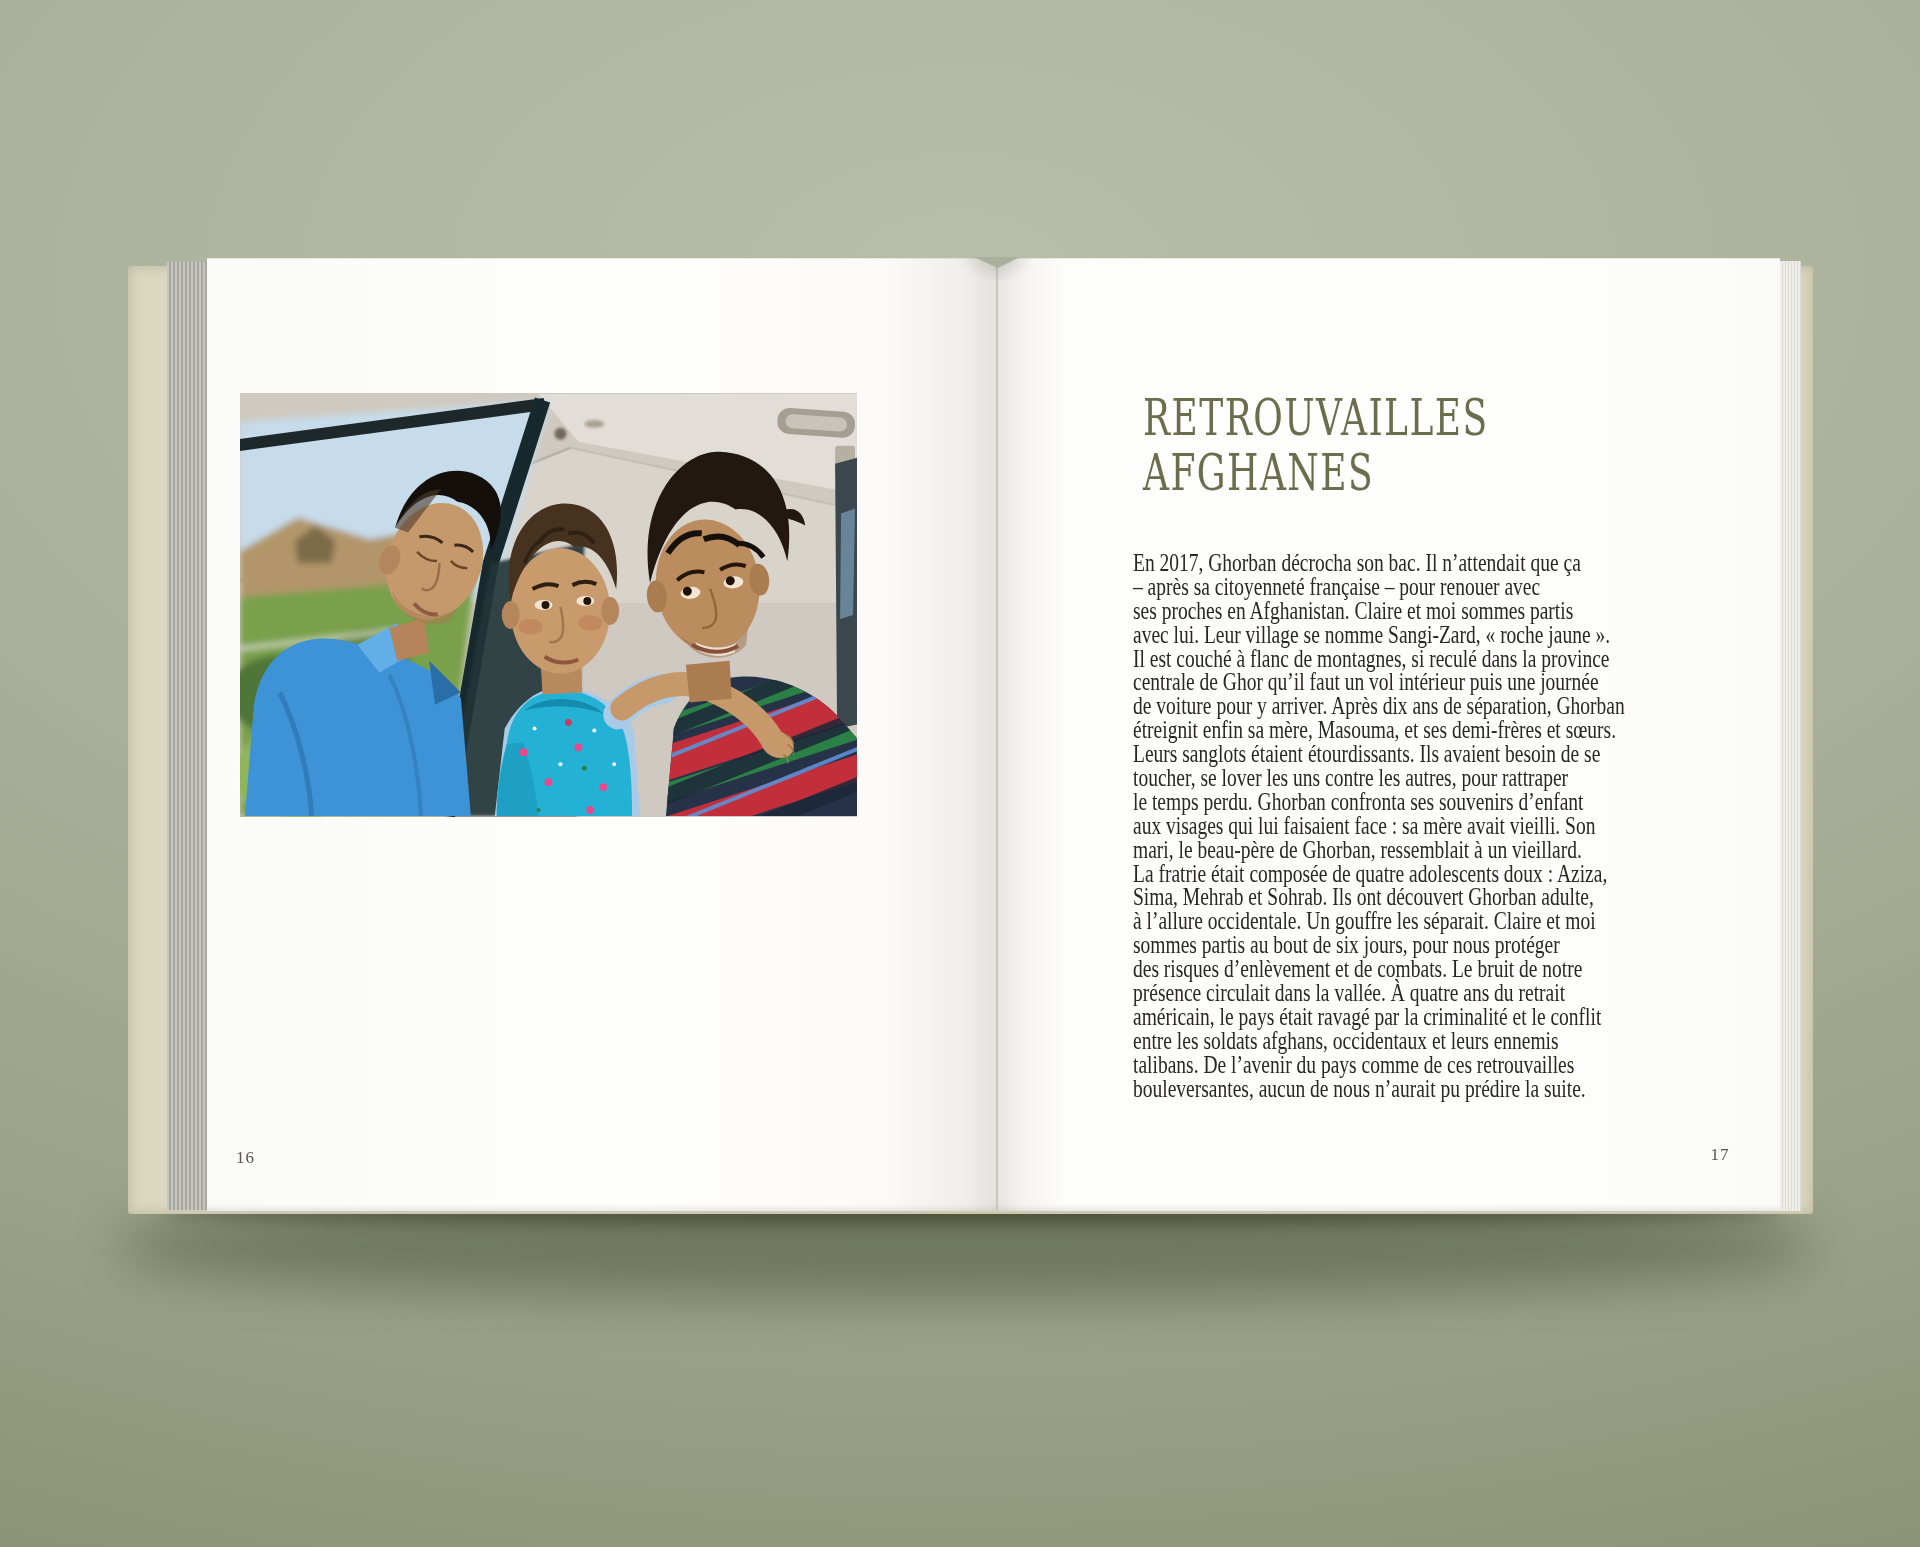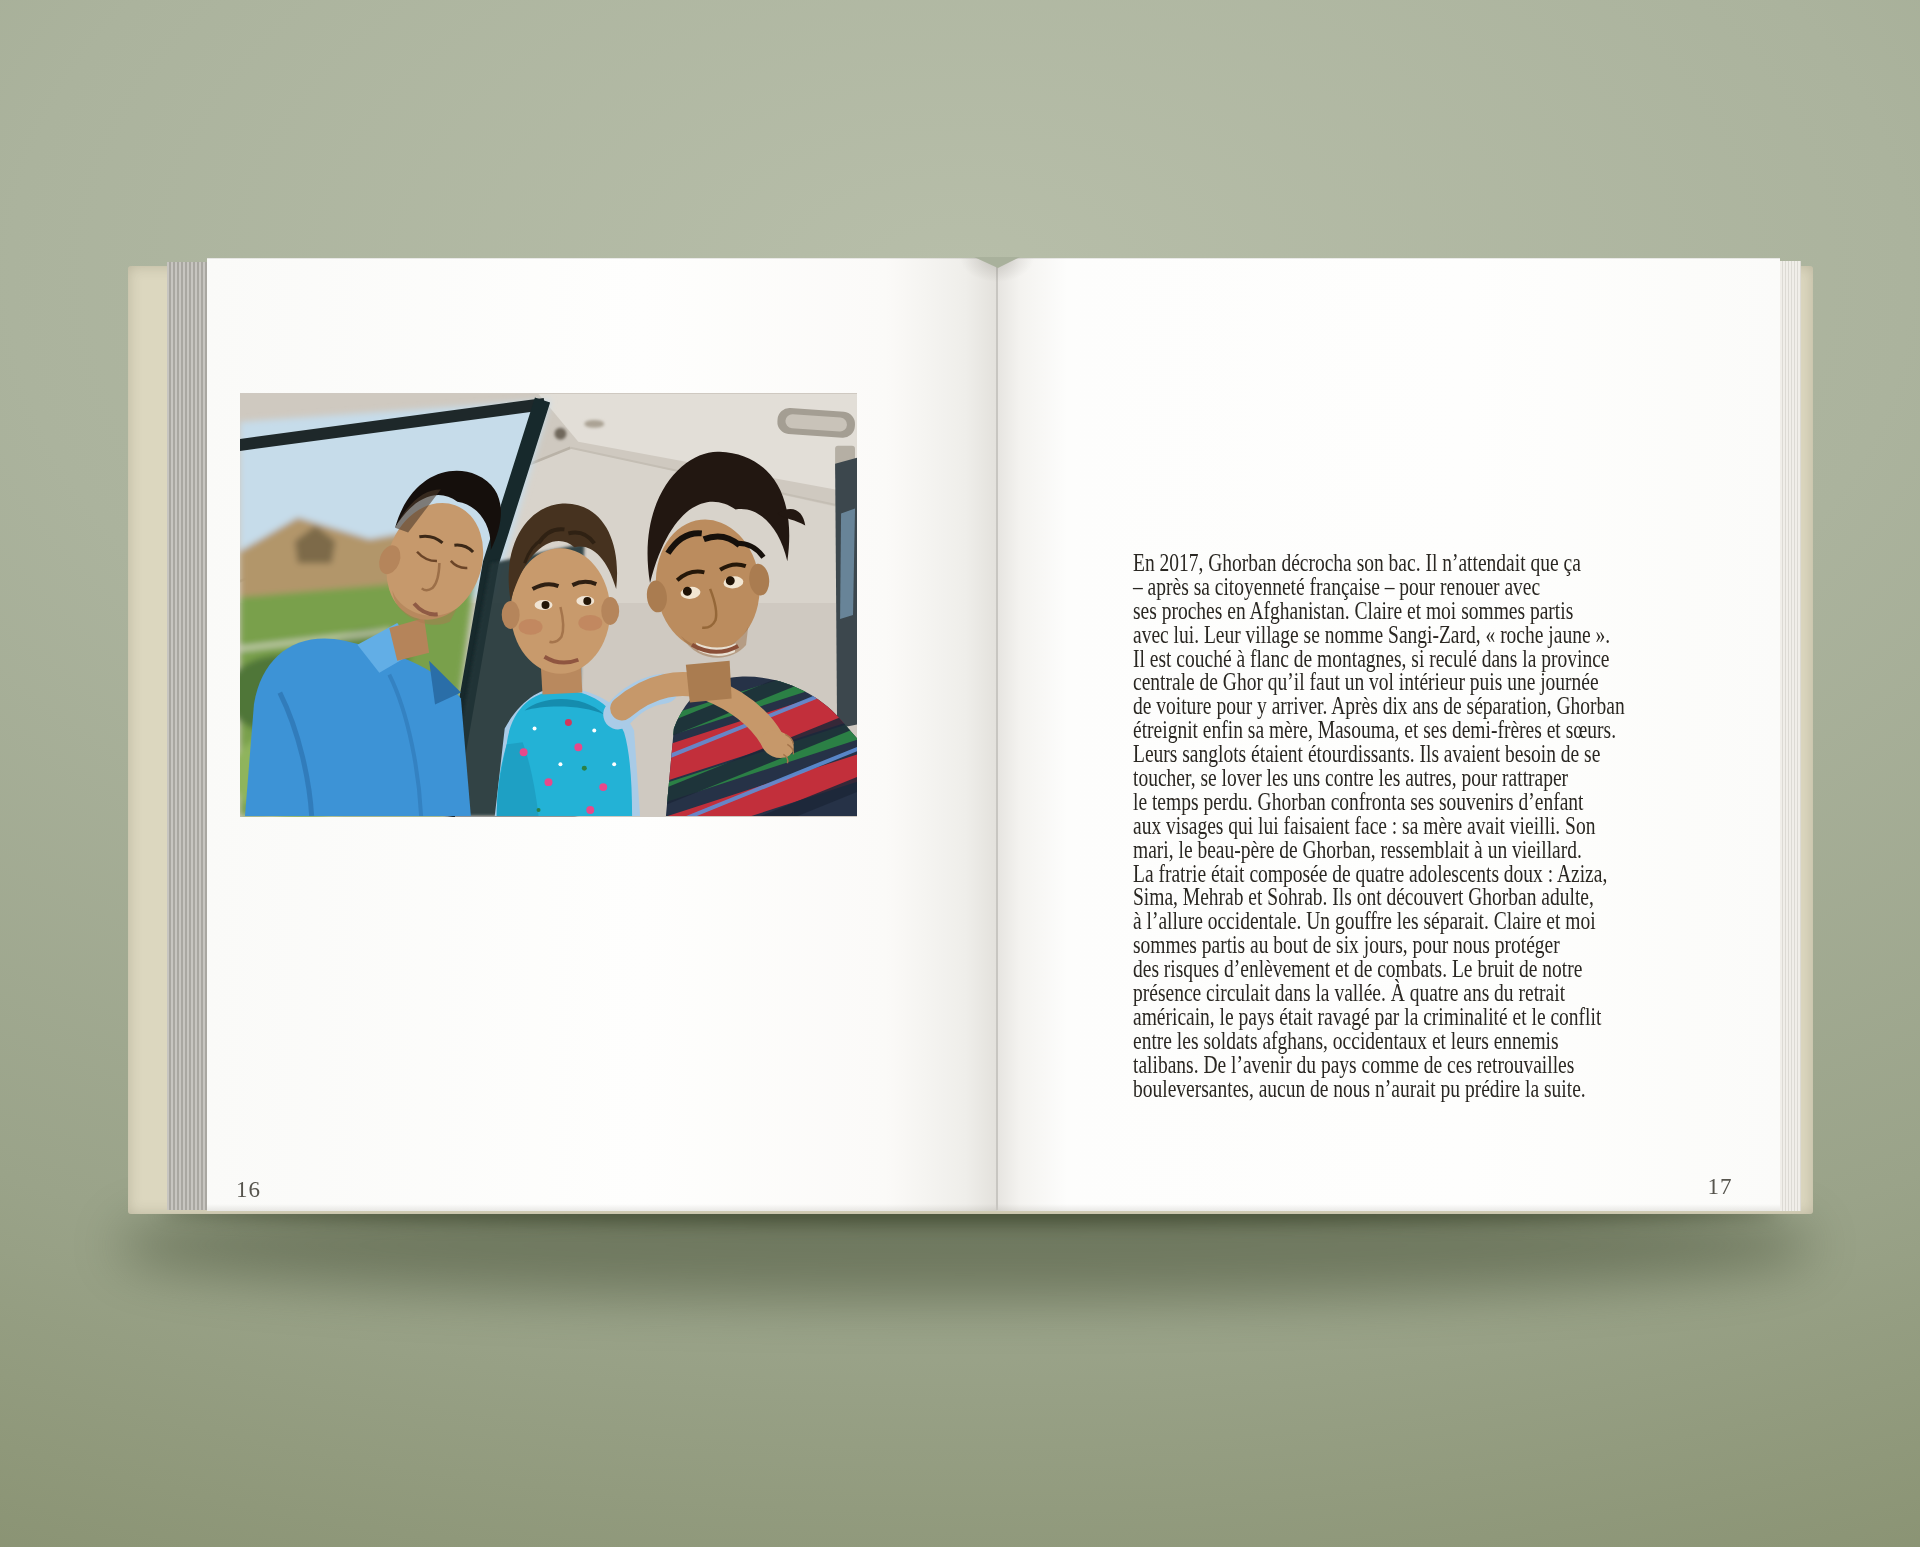--- a/index.html
+++ b/index.html
@@ -30,21 +30,21 @@
   .spine-notch{left:974px;top:257px;width:46px;height:11px;background:#a9b19c;
     clip-path:polygon(0 0,100% 0,52% 100%);}
   .spine-glow{left:960px;top:258px;width:74px;height:40px;
     background:radial-gradient(50% 60% at 50% 0%,rgba(50,45,35,.18),rgba(0,0,0,0));}
 
   
   .photo{left:240px;top:393px;width:617px;height:424px;overflow:hidden;background:#cfc9c1;}
   .photo svg{display:block;width:617px;height:424px;}
 
   
-  .folio{font-size:23px;color:#57554e;letter-spacing:1px;margin-top:29px;}
+  .folio{font-size:17px;color:#57554e;letter-spacing:1px;}
   .folio-left{left:236px;top:1148px;}
   .folio-right{left:1692px;top:1145px;width:56px;text-align:center;}
 
   
   .title-block{left:1143px;top:391px;}
   .title-line{font-family:"DejaVu Serif",serif;font-size:50px;line-height:55px;color:#6b6e4d;
     letter-spacing:2px;white-space:nowrap;transform:scaleX(.72);transform-origin:0 0;}
   .body-block{left:1133px;top:551px;}
   .body-line{font-family:"Liberation Serif",serif;font-size:25px;line-height:23.9px;height:23.9px;
     color:#2a2722;white-space:nowrap;transform:scaleX(.78);transform-origin:0 50%;}
@@ -228,20 +228,24 @@
       <ellipse cx="540" cy="352" rx="17" ry="13" fill="#c6986a" transform="rotate(24 540 352)"></ellipse>
       <path d="M548,342 q8,4 8,10" stroke="#a5754c" stroke-width="1.5" fill="none"></path>
       <path d="M550,352 q7,4 6,10" stroke="#a5754c" stroke-width="1.5" fill="none"></path>
       <path d="M546,362 q6,4 4,9" stroke="#a5754c" stroke-width="1.5" fill="none"></path>
     </svg>
   </div>
 
   <div class="abs folio folio-left">16</div>
   <div class="abs folio folio-right">17</div>
 
+  <div class="abs title-block">
+    <div class="title-line">RETROUVAILLES</div>
+    <div class="title-line">AFGHANES</div>
+  </div>
 
   <div class="abs body-block">
       <div class="body-line">En 2017, Ghorban décrocha son bac. Il n’attendait que ça</div>
       <div class="body-line">– après sa citoyenneté française – pour renouer avec</div>
       <div class="body-line">ses proches en Afghanistan. Claire et moi sommes partis</div>
       <div class="body-line">avec lui. Leur village se nomme Sangi-Zard, « roche jaune ».</div>
       <div class="body-line">Il est couché à flanc de montagnes, si reculé dans la province</div>
       <div class="body-line">centrale de Ghor qu’il faut un vol intérieur puis une journée</div>
       <div class="body-line">de voiture pour y arriver. Après dix ans de séparation, Ghorban</div>
       <div class="body-line">étreignit enfin sa mère, Masouma, et ses demi-frères et sœurs.</div>

